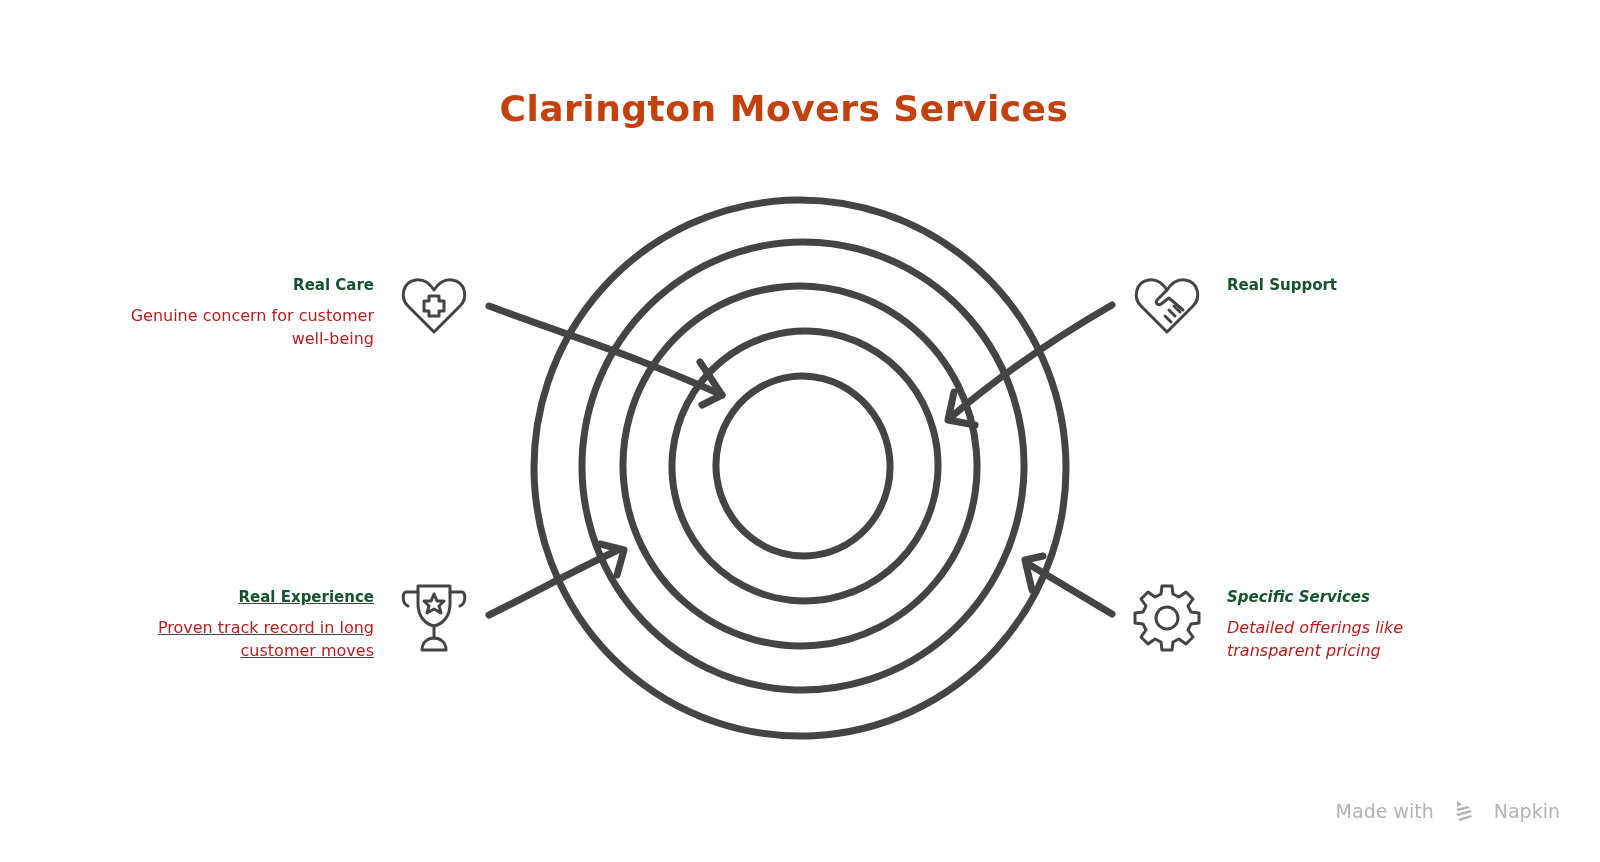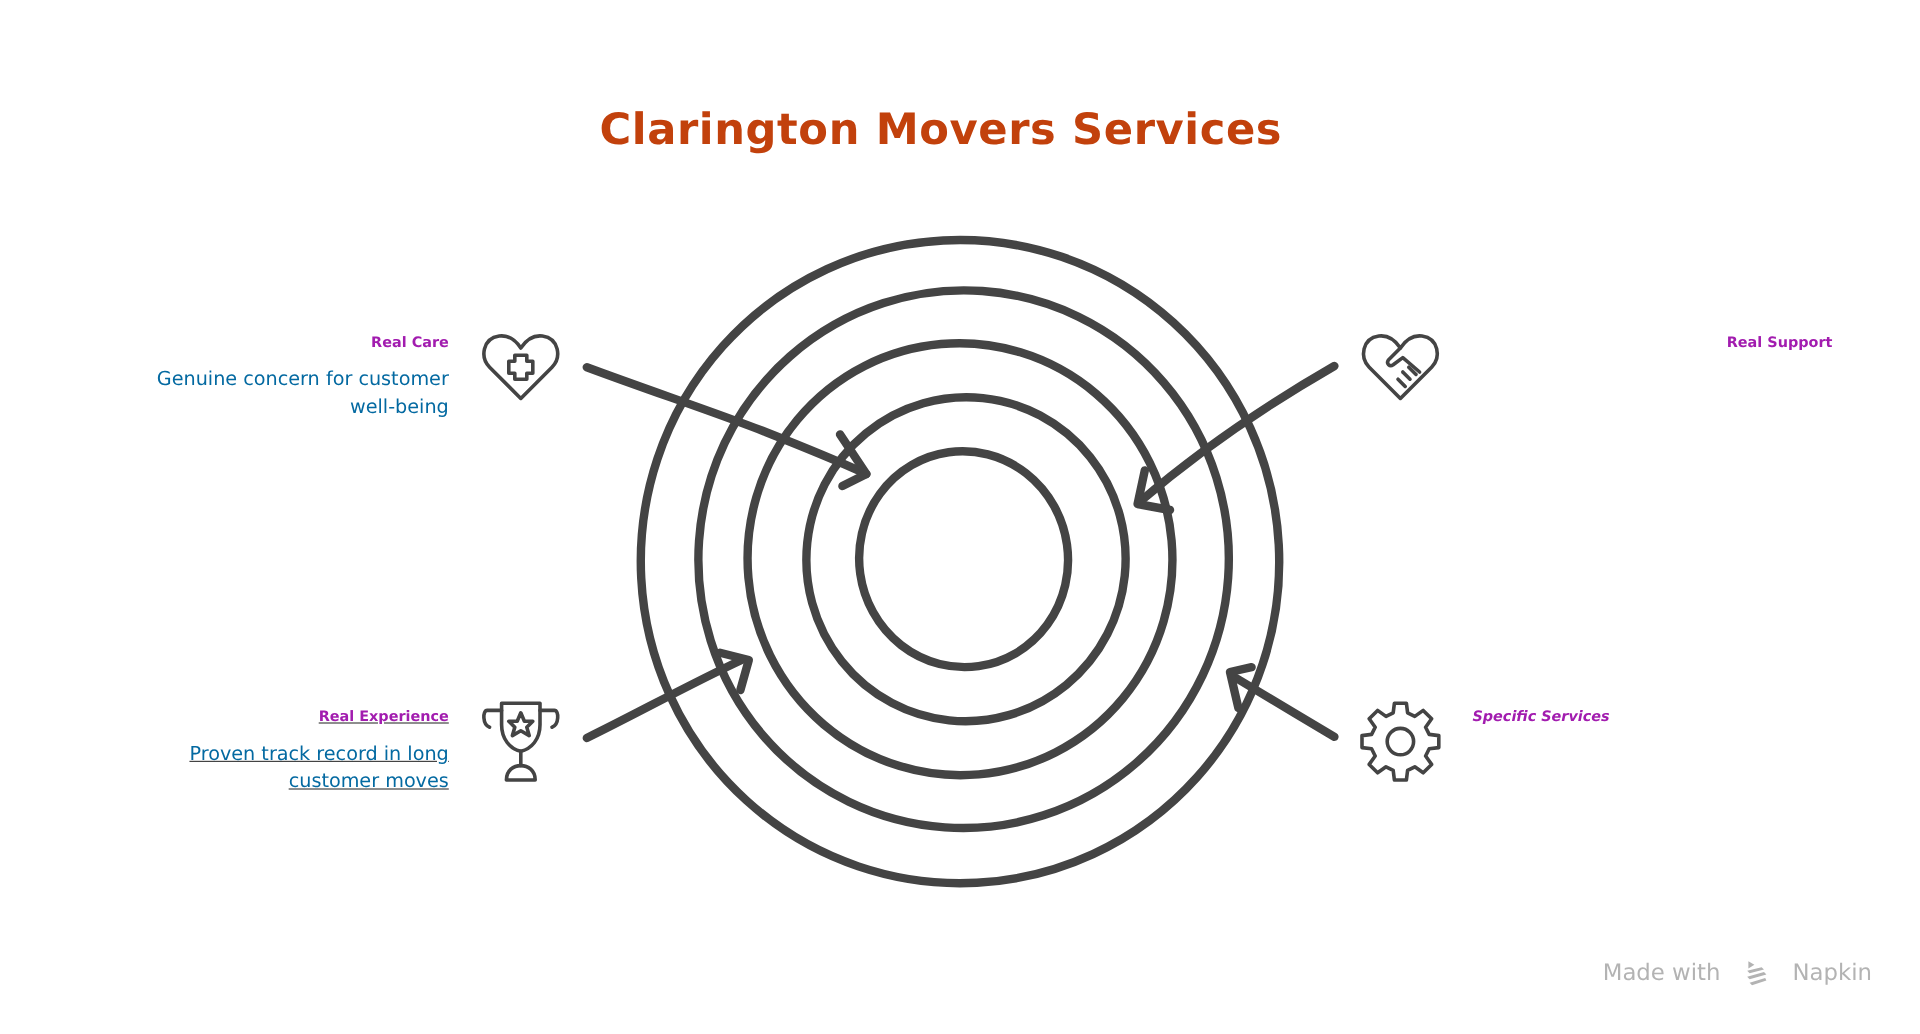--- a/index.html
+++ b/index.html
@@ -31,29 +31,29 @@
       left: 0;
       top: 0;
       width: 1600px;
       height: 862px;
     }
     .item {
       position: absolute;
       width: 300px;
     }
     .item .heading {
-      font-size: 12px;
+      font-size: 15px;
       font-weight: bold;
-      color: #a21caf;
+      color: #14532d;
       line-height: 26px;
       margin-bottom: 6px;
     }
     .item .desc {
       font-size: 16px;
-      color: #0369a1;
+      color: #b91c1c;
       line-height: 23px;
     }
     .item.left {
       text-align: right;
     }
     .item.right {
       text-align: left;
     }
     .icon {
       position: absolute;
@@ -117,21 +117,21 @@
 
 <svg class="icon" style="left:1131px; top:270px;" viewBox="0 0 72 72" xmlns="http://www.w3.org/2000/svg">
   <g fill="none" stroke="#444444" stroke-width="3" stroke-linejoin="round" stroke-linecap="round">
     <path d="M36 62 L10 36 C2 28 4 12 18 10 C26 9 32 14 36 20 C40 14 46 9 54 10 C68 12 70 28 62 36 Z"></path>
     <path d="M36 20 L26 30 C24 33 27 36 30 34 L38 28 L52 40"></path>
     <path d="M44 46 L38 40"></path>
     <path d="M49 42 L43 36"></path>
     <path d="M40 52 L34 46"></path>
   </g>
 </svg>
-<div class="item right" style="left:1227px; top:272px;text-align:right;">
+<div class="item right" style="left:1227px; top:272px;">
   <div class="heading">Real Support</div>
 </div>
 
 <div class="item left" style="left:74px; top:584px;text-decoration:underline;">
   <div class="heading">Real Experience</div>
   <div class="desc">
     <div>Proven track record in long</div>
     <div>customer moves</div>
   </div>
 </div>
@@ -147,20 +147,24 @@
 </svg>
 
 <svg class="icon" style="left:1131px; top:582px;" viewBox="0 0 72 72" xmlns="http://www.w3.org/2000/svg">
   <g fill="none" stroke="#444444" stroke-width="3" stroke-linejoin="round" stroke-linecap="round">
     <path d="M31 4 H41 L42 12 L48 15 L55 10 L62 17 L57 24 L60 30 L68 31 V41 L60 42 L57 48 L62 55 L55 62 L48 57 L42 60 L41 68 H31 L30 60 L24 57 L17 62 L10 55 L15 48 L12 42 L4 41 V31 L12 30 L15 24 L10 17 L17 10 L24 15 L30 12 Z"></path>
     <circle cx="36" cy="36" r="11"></circle>
   </g>
 </svg>
 <div class="item right" style="left:1227px; top:584px;font-style:italic;">
   <div class="heading">Specific Services</div>
+  <div class="desc">
+    <div>Detailed offerings like</div>
+    <div>transparent pricing</div>
+  </div>
 </div>
 
 <div class="footer">
   <span>Made with</span>
   <svg width="20" height="22" viewBox="0 0 20 22" xmlns="http://www.w3.org/2000/svg">
     <g fill="#b3b3b3">
       <path d="M3 1 L8 4 L3 7 Z"></path>
       <path d="M2 9 L14 6 L16 8 L4 11 Z"></path>
       <path d="M2 14 L16 10 L18 12 L4 16 Z"></path>
       <path d="M4 19 L17 15 L18 17 L6 21 Z"></path>

